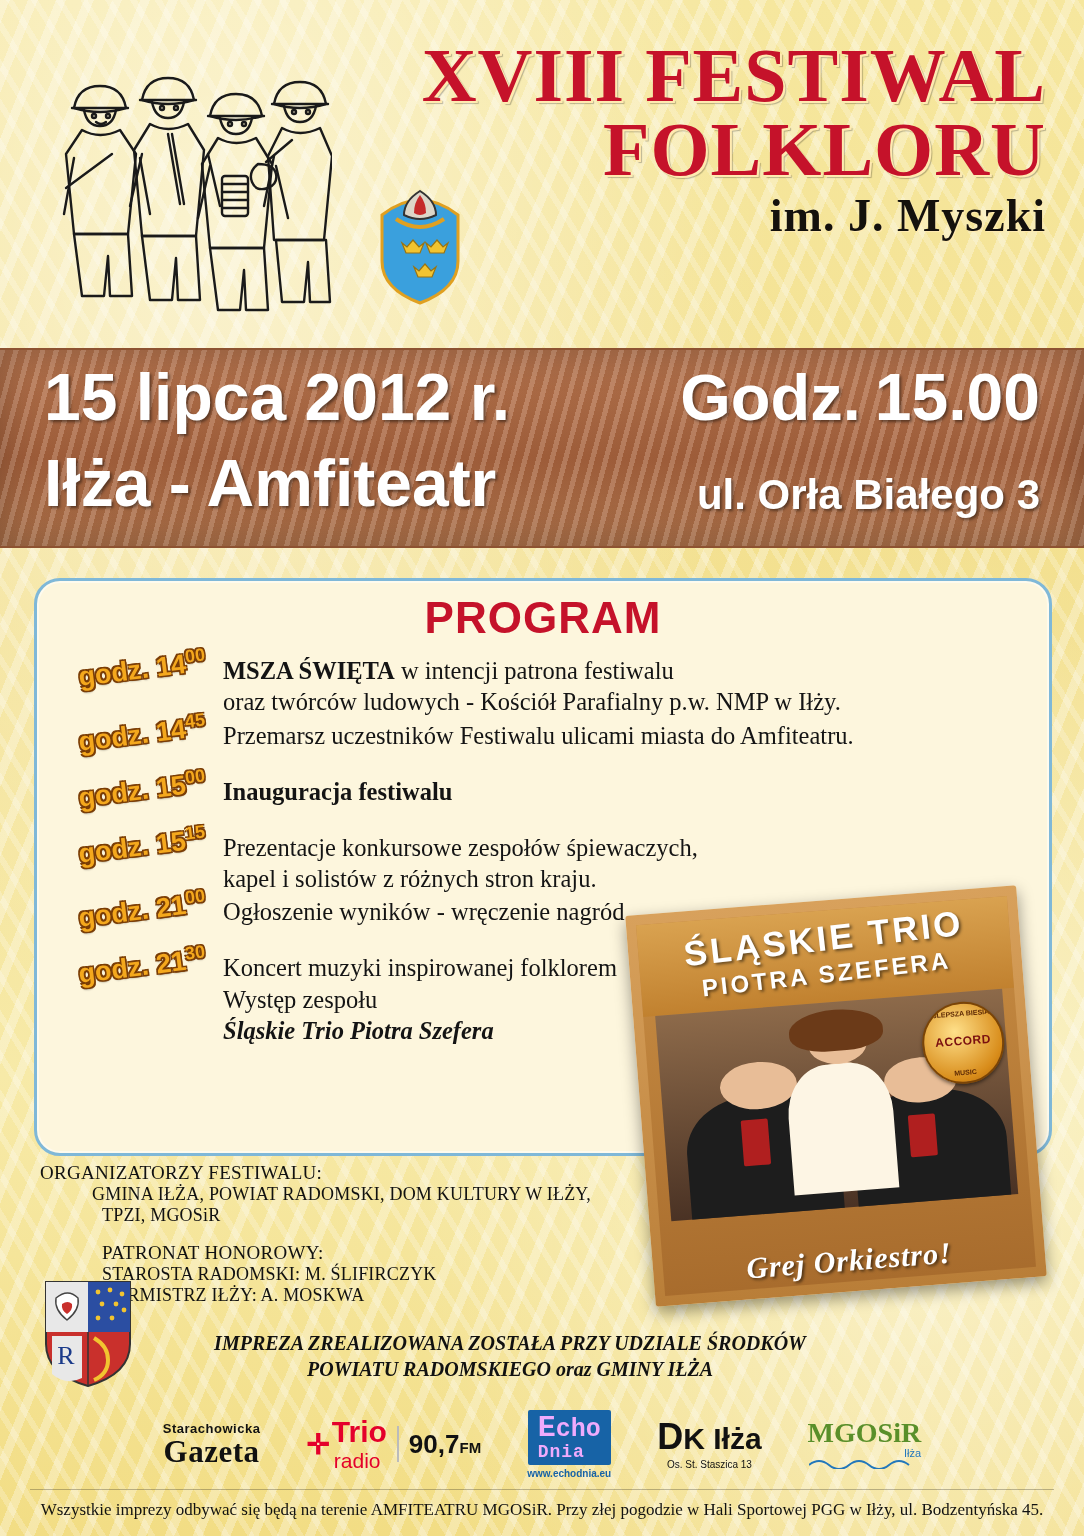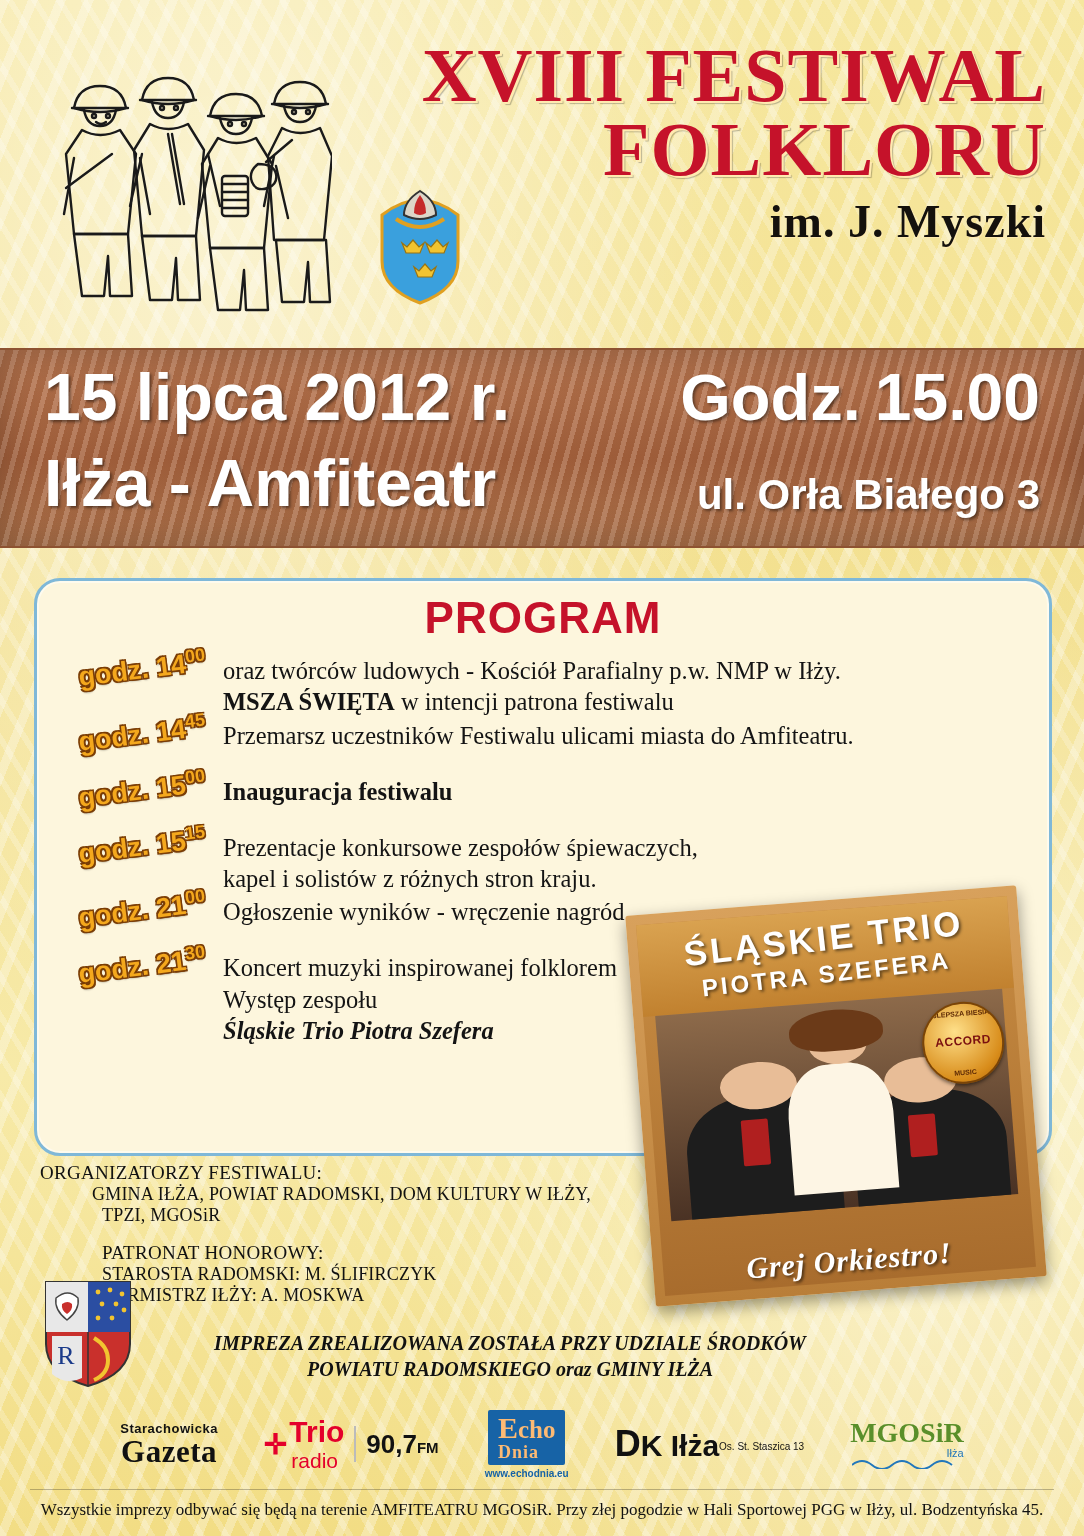--- a/index.html
+++ b/index.html
@@ -41,21 +41,21 @@
     font-family: "Liberation Serif", serif;
     font-weight: bold;
     font-size: 76px;
     line-height: 0.98;
     letter-spacing: 1px;
     color: #c5122a;
     text-shadow: 2px 2px 0 #ffeab0, 3px 3px 1px rgba(0,0,0,0.25);
   }
   .title-main .l2 { display: block; }
   .title-sub {
-    margin-top: 8px;
+    margin-top: 2px;
     font-weight: bold;
     font-size: 46px;
     color: #14110d;
     letter-spacing: 1px;
     text-shadow: 1px 1px 0 #ffeab0;
     text-align: right;
   }
   
   .musicians {
     position: absolute;
@@ -364,42 +364,42 @@
   .sp-plus .fm {
     font-family: "Liberation Sans", sans-serif;
     font-size: 26px; font-weight: bold; color: #111;
   }
   .sp-plus .fm small { font-size: 15px; }
   .sp-echo {
     flex-direction: column;
   }
   .sp-echo .box {
     background: #1763a6;
-    color: #fdba74;
+    color: #f0abfc;
     padding: 3px 10px 4px 10px;
-    font-family: Liberation Serif, serif;
+    font-family: Liberation Mono, monospace;
     font-weight: bold;
     font-size: 25px;
     line-height: 1;
     border-radius: 2px;
   }
   .sp-echo .box .dn {
     display: block;
     font-size: 18px;
     text-align: left;
     letter-spacing: 1px;
   }
   .sp-echo .url {
     font-family: "Liberation Sans", sans-serif;
     font-size: 10px;
     color: #1763a6;
     margin-top: 3px;
     font-weight: bold;
   }
-  .sp-dk { }
+  .sp-dk { flex-direction: column; }
   .sp-dk .dk {
     font-family: "Liberation Sans", sans-serif;
     font-weight: bold;
     font-size: 30px;
     color: #111;
     line-height: 1;
   }
   .sp-dk .addr {
     font-family: "Liberation Sans", sans-serif;
     font-size: 10px;
@@ -535,22 +535,22 @@
       <div class="d-small">ul. Orła Białego 3</div>
     </div>
   </div>
 
   <div class="program-panel">
     <div class="program-title">PROGRAM</div>
     <div class="rows" id="program-rows">
         <div class="prow">
           <div class="badge"><span class="b-txt">godz. 14<span class="b-sup">00</span></span></div>
           <div class="ptext">
+            <div><b>MSZA ŚWIĘTA</b> w intencji patrona  festiwalu</div>
             <div>oraz twórców ludowych - Kościół Parafialny p.w. NMP w Iłży.</div>
-            <div><b>MSZA ŚWIĘTA</b> w intencji patrona  festiwalu</div>
           </div>
         </div>
         <div class="prow">
           <div class="badge"><span class="b-txt">godz. 14<span class="b-sup">45</span></span></div>
           <div class="ptext">
             <div>Przemarsz uczestników Festiwalu ulicami miasta do Amfiteatru.</div>
           </div>
         </div>
         <div class="prow">
           <div class="badge"><span class="b-txt">godz. 15<span class="b-sup">00</span></span></div>

